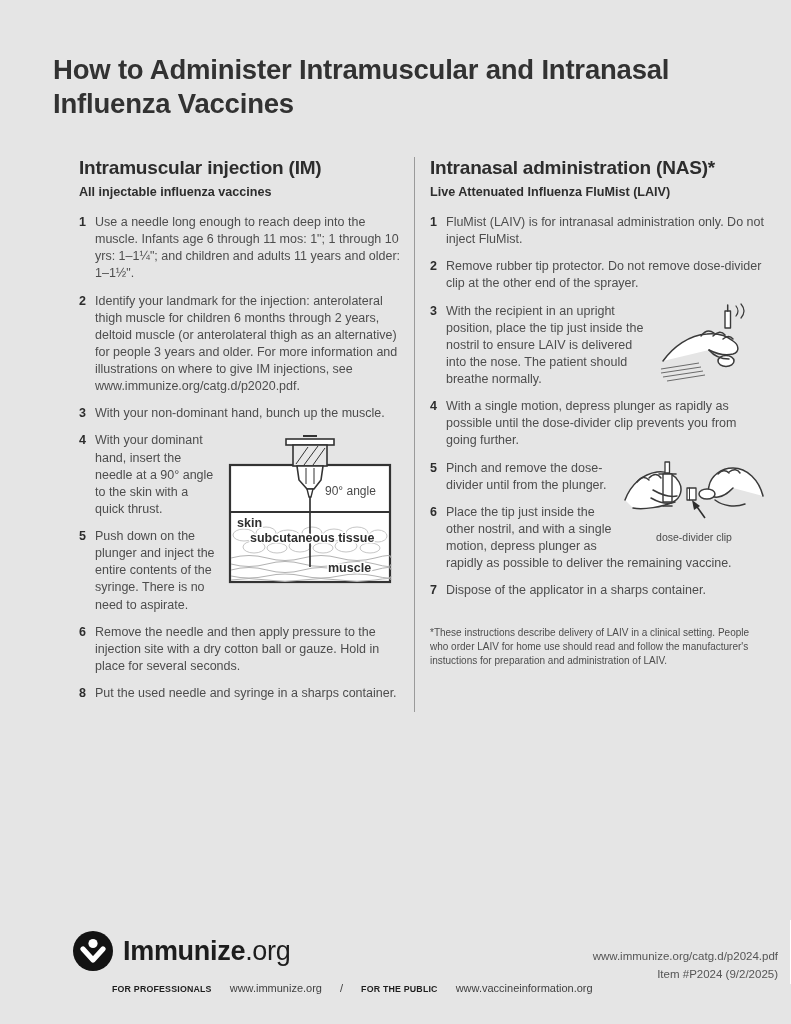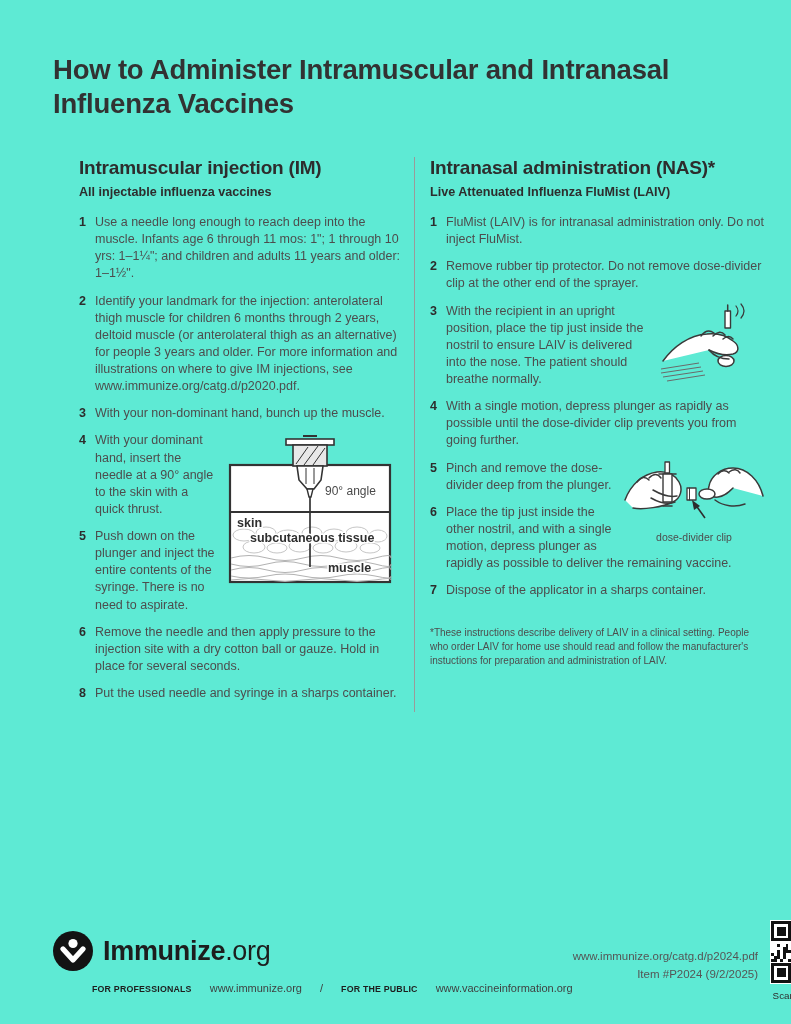--- a/index.html
+++ b/index.html
@@ -2,21 +2,21 @@
 <html><head>
 <meta charset="utf-8">
 <style>
   * { margin:0; padding:0; box-sizing:border-box; }
   html,body { background:#ffffff; }
   body {
     width:791px; height:1024px; position:relative;
     font-family:"Liberation Sans", sans-serif;
     color:#4d4d4d; overflow:hidden;
   }
-  .page { position:absolute; inset:0; background:#5eead4; }
+  .page { position:absolute; inset:0; background:#e5e5e5; }
 
   .doc-title {
     position:absolute; left:53px; top:53px; width:700px;
     font-size:27.5px; font-weight:bold; color:#323232;
     line-height:1.24; letter-spacing:-0.2px;
   }
 
   .columns { position:absolute; left:53px; top:157px; width:712px; display:flex; }
   .col-left  { width:350px; padding-right:13px; border-right:1px solid #9a9a9a; min-height:527px;margin-left:26px; }
   .col-right { width:362px; padding-left:15px; }
@@ -40,21 +40,21 @@
   .clip-caption { font-size:10.5px; color:#4d4d4d; margin-top:1px; }
 
   .footnote {
     clear:both; margin-top:27px; font-size:10px; line-height:1.4;
     color:#4d4d4d; width:335px;
   }
 
   svg text { font-family:"Liberation Sans", sans-serif; }
 
   .footer {
-    position:absolute; left:52px; right:30px; top:920px;
+    position:absolute; left:72px; right:30px; top:920px;
     display:flex; justify-content:space-between; align-items:flex-start;
   }
   .brand-block { padding-top:10px; }
   .brand-row { display:flex; align-items:center; gap:9px; }
   .brand-text { font-size:27px; color:#1d1d1d; letter-spacing:-0.3px; }
   .brand-text .bold { font-weight:bold; }
   .footer-links {
     margin-top:10px; margin-left:40px; font-size:11px; color:#3f3f3f;
     display:flex; align-items:baseline; gap:18px; white-space:nowrap;
   }
@@ -228,21 +228,21 @@
 
             <g stroke="#2d2d2d" fill="#2d2d2d">
               <line x1="82" y1="58" x2="72" y2="44" stroke-width="1.6"></line>
               <path d="M69,40 L77,46 L71,50 Z" stroke="none"></path>
             </g>
           </svg>
           <div class="clip-caption">dose-divider clip</div>
         </div>
 
         <div class="step">
-          <span class="num">5</span><span>Pinch and remove the dose-divider deep from the plunger.</span>
+          <span class="num">5</span><span>Pinch and remove the dose-divider until from the plunger.</span>
         </div>
         <div class="step">
           <span class="num">6</span><span>Place the tip just inside the other nostril, and with a single motion, depress plunger as rapidly as possible to deliver the remaining vaccine.</span>
         </div>
         <div class="step">
           <span class="num">7</span><span>Dispose of the applicator in a sharps container.</span>
         </div>
       </div>
 
       <div class="footnote">*These instructions describe delivery of LAIV in a clinical setting. People who order LAIV for home use should read and follow the manufacturer's instuctions for preparation and administration of LAIV.</div>

